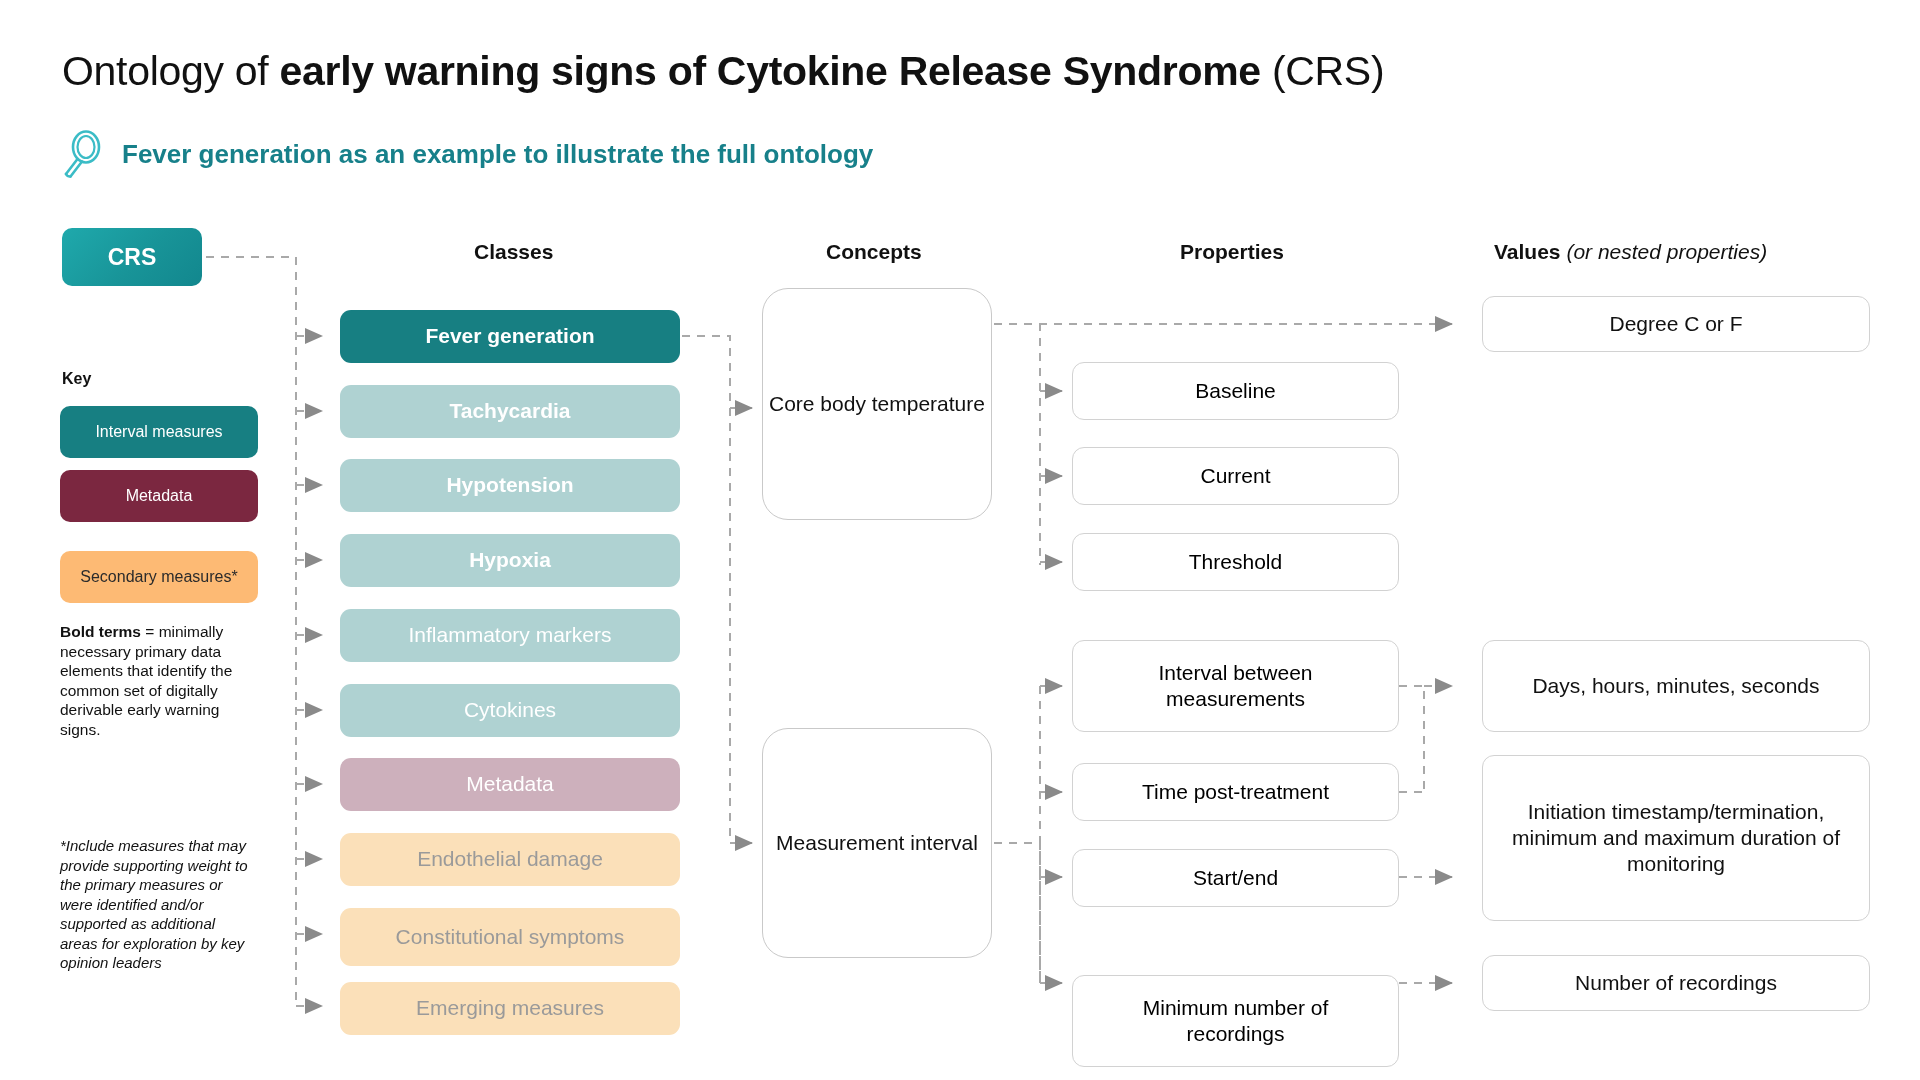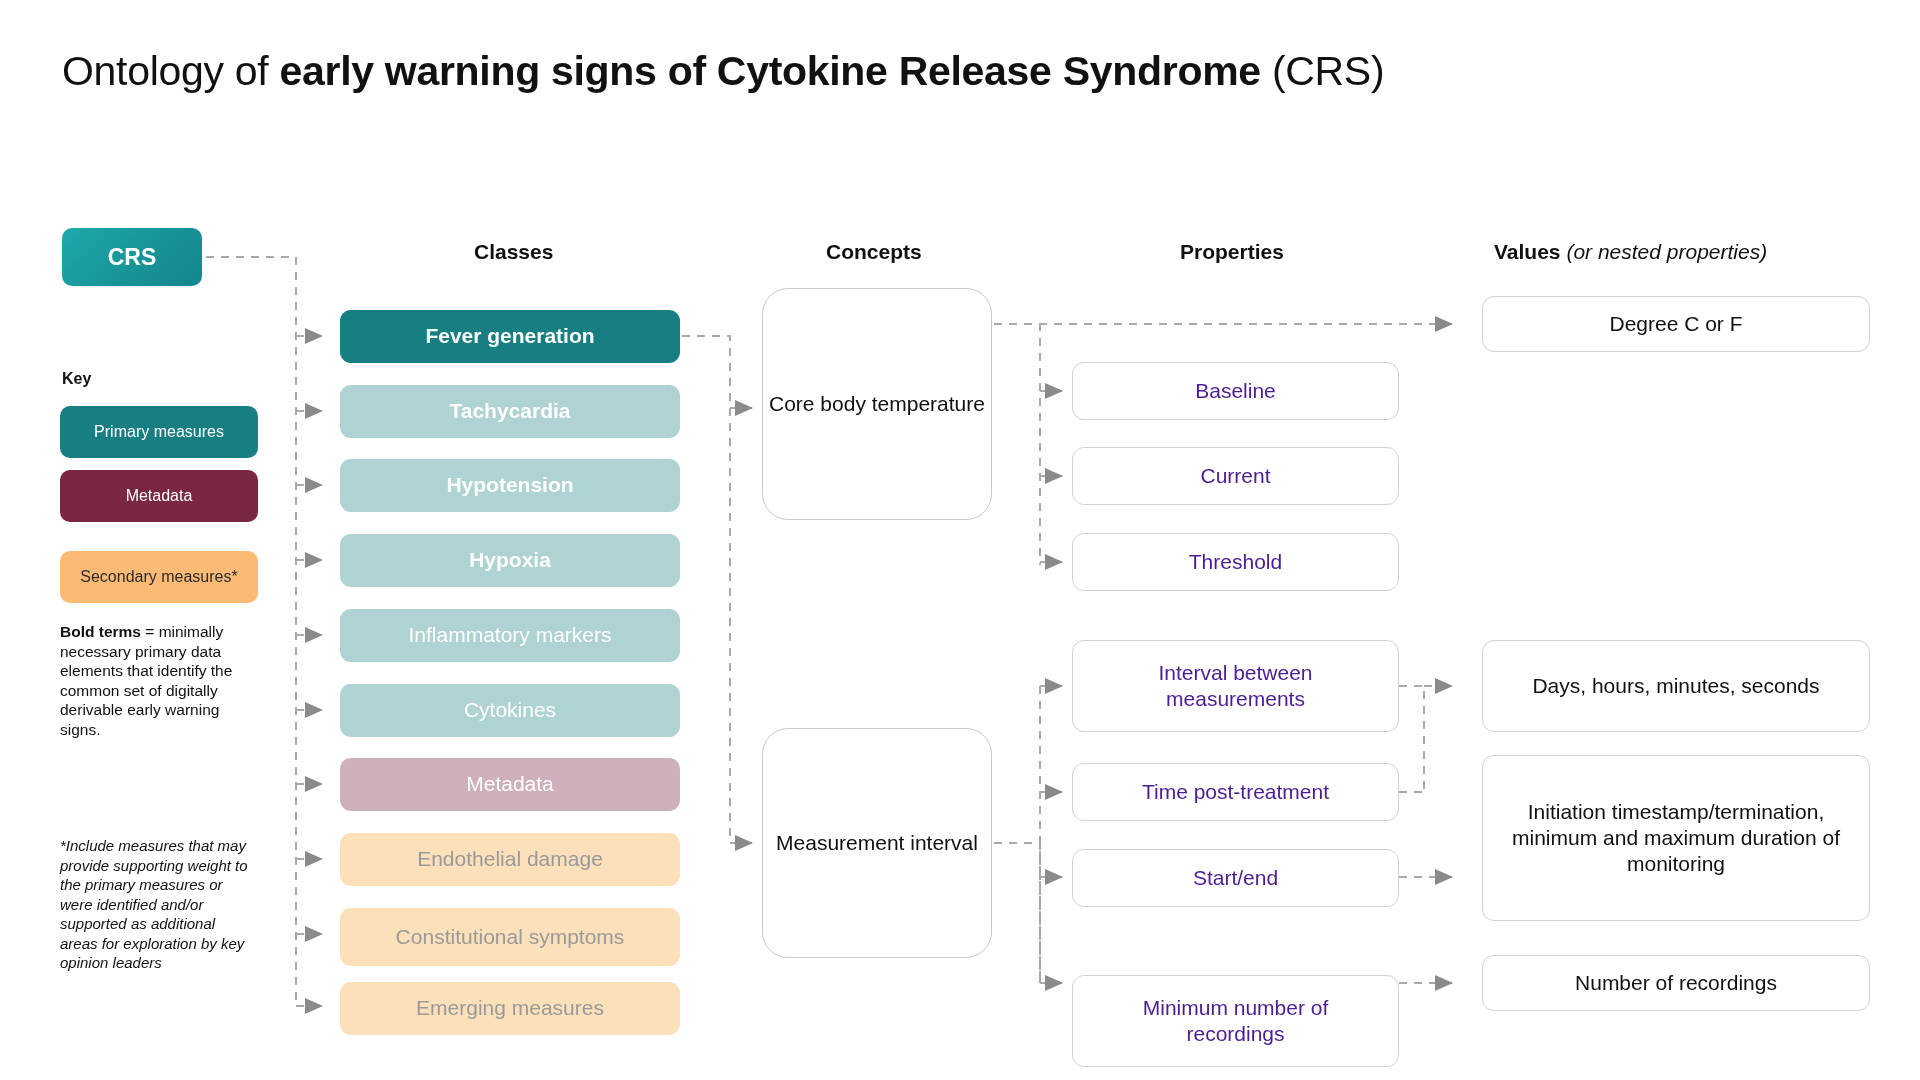--- a/index.html
+++ b/index.html
@@ -91,21 +91,21 @@
   .concept {
     left: 762px; width: 230px;
     border: 1.6px solid #c9c9c9; background: #fff;
     border-radius: 26px; font-size: 21px; color: #111;
   }
 
   
   .prop {
     left: 1072px; width: 327px;
     border: 1.6px solid #d2d2d2; background: #fff;
-    border-radius: 12px; font-size: 21px; color: #4c1d95;
+    border-radius: 12px; font-size: 21px; color: #000000;
   }
 
   
   .val {
     left: 1482px; width: 388px;
     border: 1.6px solid #d2d2d2; background: #fff;
     border-radius: 12px; font-size: 21px; color: #111;
   }
 
   svg.wires {
@@ -116,20 +116,30 @@
 </style>
 </head>
 <body>
 
 <div class="page">
 
   <div class="title">
     <span class="n">Ontology of </span><span class="b">early warning signs of Cytokine Release Syndrome</span><span class="n"> (CRS)</span>
   </div>
 
+  <div class="subtitle-row">
+    <svg class="mag-icon" viewBox="0 0 44 48">
+      <ellipse cx="24" cy="17" rx="13" ry="15.5" fill="none" stroke="#3BBCC6" stroke-width="2.6"></ellipse>
+      <ellipse cx="24" cy="17" rx="8.5" ry="11" fill="none" stroke="#3BBCC6" stroke-width="2.2"></ellipse>
+      <path d="M15.5 29 L4 44" fill="none" stroke="#3BBCC6" stroke-width="2.6" stroke-linecap="round"></path>
+      <path d="M20 31.5 L8.5 46.5" fill="none" stroke="#3BBCC6" stroke-width="2.6" stroke-linecap="round"></path>
+      <path d="M4 44 Q5.5 46.8 8.5 46.5" fill="none" stroke="#3BBCC6" stroke-width="2.6" stroke-linecap="round"></path>
+    </svg>
+    <div class="subtitle-text">Fever generation as an example to illustrate the full ontology</div>
+  </div>
 
   <svg class="wires">
     <defs>
       <marker id="ar" markerWidth="9" markerHeight="8" refX="8.5" refY="4" orient="auto">
         <path d="M0,0 L9,4 L0,8 z" fill="#8a8a8a"></path>
       </marker>
     </defs>
     <g stroke="#a9a9a9" stroke-width="2" stroke-dasharray="8,7" fill="none">
 
       <path d="M206,257 L296,257 L296,1006"></path>
@@ -167,21 +177,21 @@
       <path d="M1399,792 L1424,792"></path>
       <path d="M1424,686 L1452,686" marker-end="url(#ar)"></path>
       <path d="M1399,877 L1452,877" marker-end="url(#ar)"></path>
       <path d="M1399,983 L1452,983" marker-end="url(#ar)"></path>
     </g>
   </svg>
 
   <div class="box crs">CRS</div>
 
   <div class="key-label">Key</div>
-  <div class="box key-box key-primary">Primary measures</div>
+  <div class="box key-box key-primary">Interval measures</div>
   <div class="box key-box key-metadata">Metadata</div>
   <div class="box key-box key-secondary">Secondary measures*</div>
 
   <div class="key-note"><b>Bold terms</b><span> = minimally necessary primary data elements that identify the common set of digitally derivable early warning signs.</span></div>
   <div class="key-foot">*Include measures that may provide supporting weight to the primary measures or were identified and/or supported as additional areas for exploration by key opinion leaders</div>
 
   <div class="col-head" style="left:474px;  top:240px;">Classes</div>
   <div class="col-head" style="left:826px;  top:240px;">Concepts</div>
   <div class="col-head" style="left:1180px; top:240px;">Properties</div>
   <div class="col-head" style="left:1494px; top:240px;"><span>Values</span> <span class="it">(or nested properties)</span></div>

